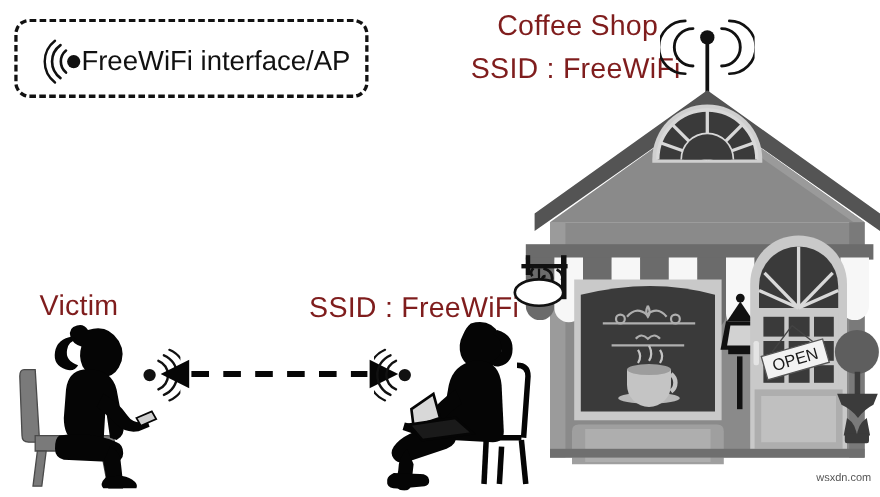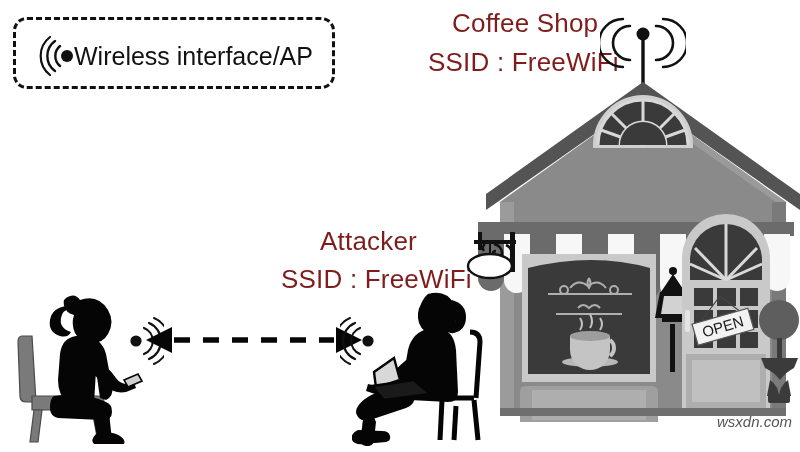--- a/index.html
+++ b/index.html
@@ -15,49 +15,49 @@
   #legend-text{position:absolute;left:58px;top:19px;font-size:25px;line-height:34px;color:#111;}
   #legend-icon{position:absolute;left:14px;top:14px;width:48px;height:44px;}
 
   
   #coffee-title{left:452px;top:8px;font-size:26px;}
   #coffee-ssid{left:428px;top:47px;font-size:26px;}
   #attacker-title{left:320px;top:226px;font-size:26px;}
   #attacker-ssid{left:281px;top:264px;font-size:26px;}
   #victim-title{left:36px;top:262px;font-size:26px;}
 
-  #watermark{position:absolute;right:8px;bottom:22px;font-size:15px;color:#555;
-             font-family:"Liberation Sans",sans-serif;font-style:italic;}
+  #watermark{position:absolute;right:8px;bottom:12px;font-size:10px;color:#555;
+             font-family:"Liberation Sans",sans-serif;}
 
   svg{display:block;}
   .abs{position:absolute;}
 </style>
 </head>
 <body>
 
 <div id="stage">
 
   <div id="legend">
     <div id="legend-icon">
       <svg width="48" height="44" viewBox="0 0 48 44">
         <g fill="none" stroke="#111" stroke-linecap="round">
           <path d="M30 12 A13 13 0 0 0 30 32" stroke-width="2.4"></path>
           <path d="M25 7 A18.5 18.5 0 0 0 25 37" stroke-width="2.4"></path>
           <path d="M20 3 A24 24 0 0 0 20 41" stroke-width="2.2"></path>
         </g>
         <circle cx="37" cy="22" r="6" fill="#111"></circle>
       </svg>
     </div>
-    <div id="legend-text">Wireless interface/AP</div>
+    <div id="legend-text">FreeWiFi interface/AP</div>
   </div>
 
   <div class="lbl" id="coffee-title">Coffee Shop</div>
   <div class="lbl" id="coffee-ssid">SSID : FreeWiFi</div>
-  <div class="lbl" id="attacker-title">Attacker</div>
   <div class="lbl" id="attacker-ssid">SSID : FreeWiFi</div>
+  <div class="lbl" id="victim-title">Victim</div>
 
   <div class="abs" style="left:600px;top:8px;">
     <svg width="86" height="92" viewBox="0 0 86 92">
       <g fill="none" stroke="#111" stroke-linecap="round">
         <path d="M30 18 A17 17 0 0 0 30 52" stroke-width="2.6"></path>
         <path d="M23 11 A24 24 0 0 0 23 59" stroke-width="2.4"></path>
         <path d="M56 18 A17 17 0 0 1 56 52" stroke-width="2.6"></path>
         <path d="M63 11 A24 24 0 0 1 63 59" stroke-width="2.4"></path>
       </g>
       <circle cx="43" cy="26" r="6.5" fill="#111"></circle>

